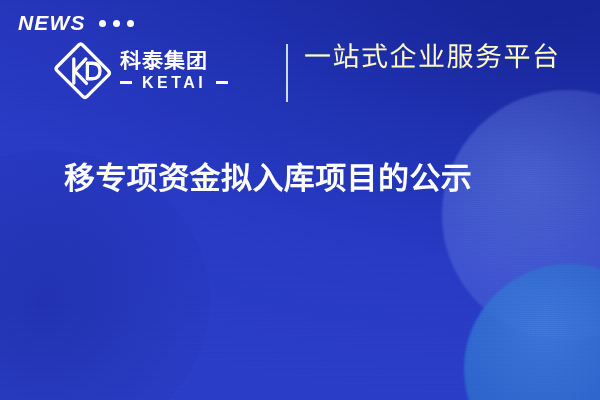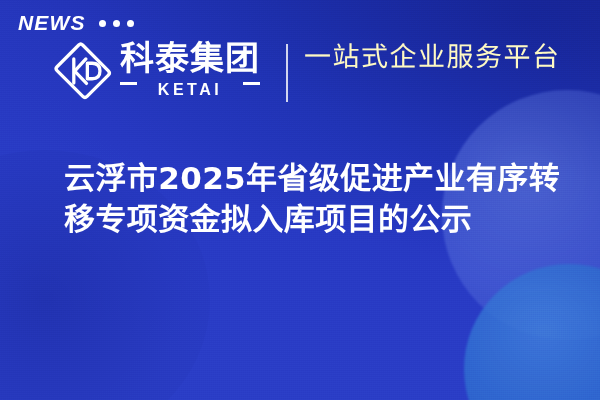--- a/index.html
+++ b/index.html
@@ -118,31 +118,32 @@
     flex: none;
     display: block;
   }
   .logo-words {
     margin-left: 6px;
     display: flex;
     flex-direction: column;
     align-items: stretch;
   }
   .logo-cn {
-    font-family: Liberation Mono, monospace;
-    font-size: 34px;
+    font-family: Liberation Serif, serif;
+    font-size: 21px;
     font-weight: 700;
     color: #ffffff;
     line-height: 1.04;
     letter-spacing: 1px;
     white-space: nowrap;
   }
   .logo-en-row {
     display: flex;
-    gap: 21px;
+    align-items: center;
+    gap: 10px;
     margin-top: 2px;
   }
   .logo-en-row .rule {
     height: 3px;
     background: #ffffff;
     flex: 1 1 auto;
     min-width: 12px;
   }
   .logo-en {
     font-size: 16px;
@@ -247,17 +248,16 @@
     </div>
   </div>
 
   <div class="divider"></div>
 
   <div class="tagline">
     <div class="tagline-main">一站式企业服务平台</div>
   </div>
 
   <div class="headline">
-    <div class="headline-line">云浮市2025年省级促进产业有序转</div>
     <div class="headline-line">移专项资金拟入库项目的公示</div>
   </div>
 
 </div>
 
 </body></html>

